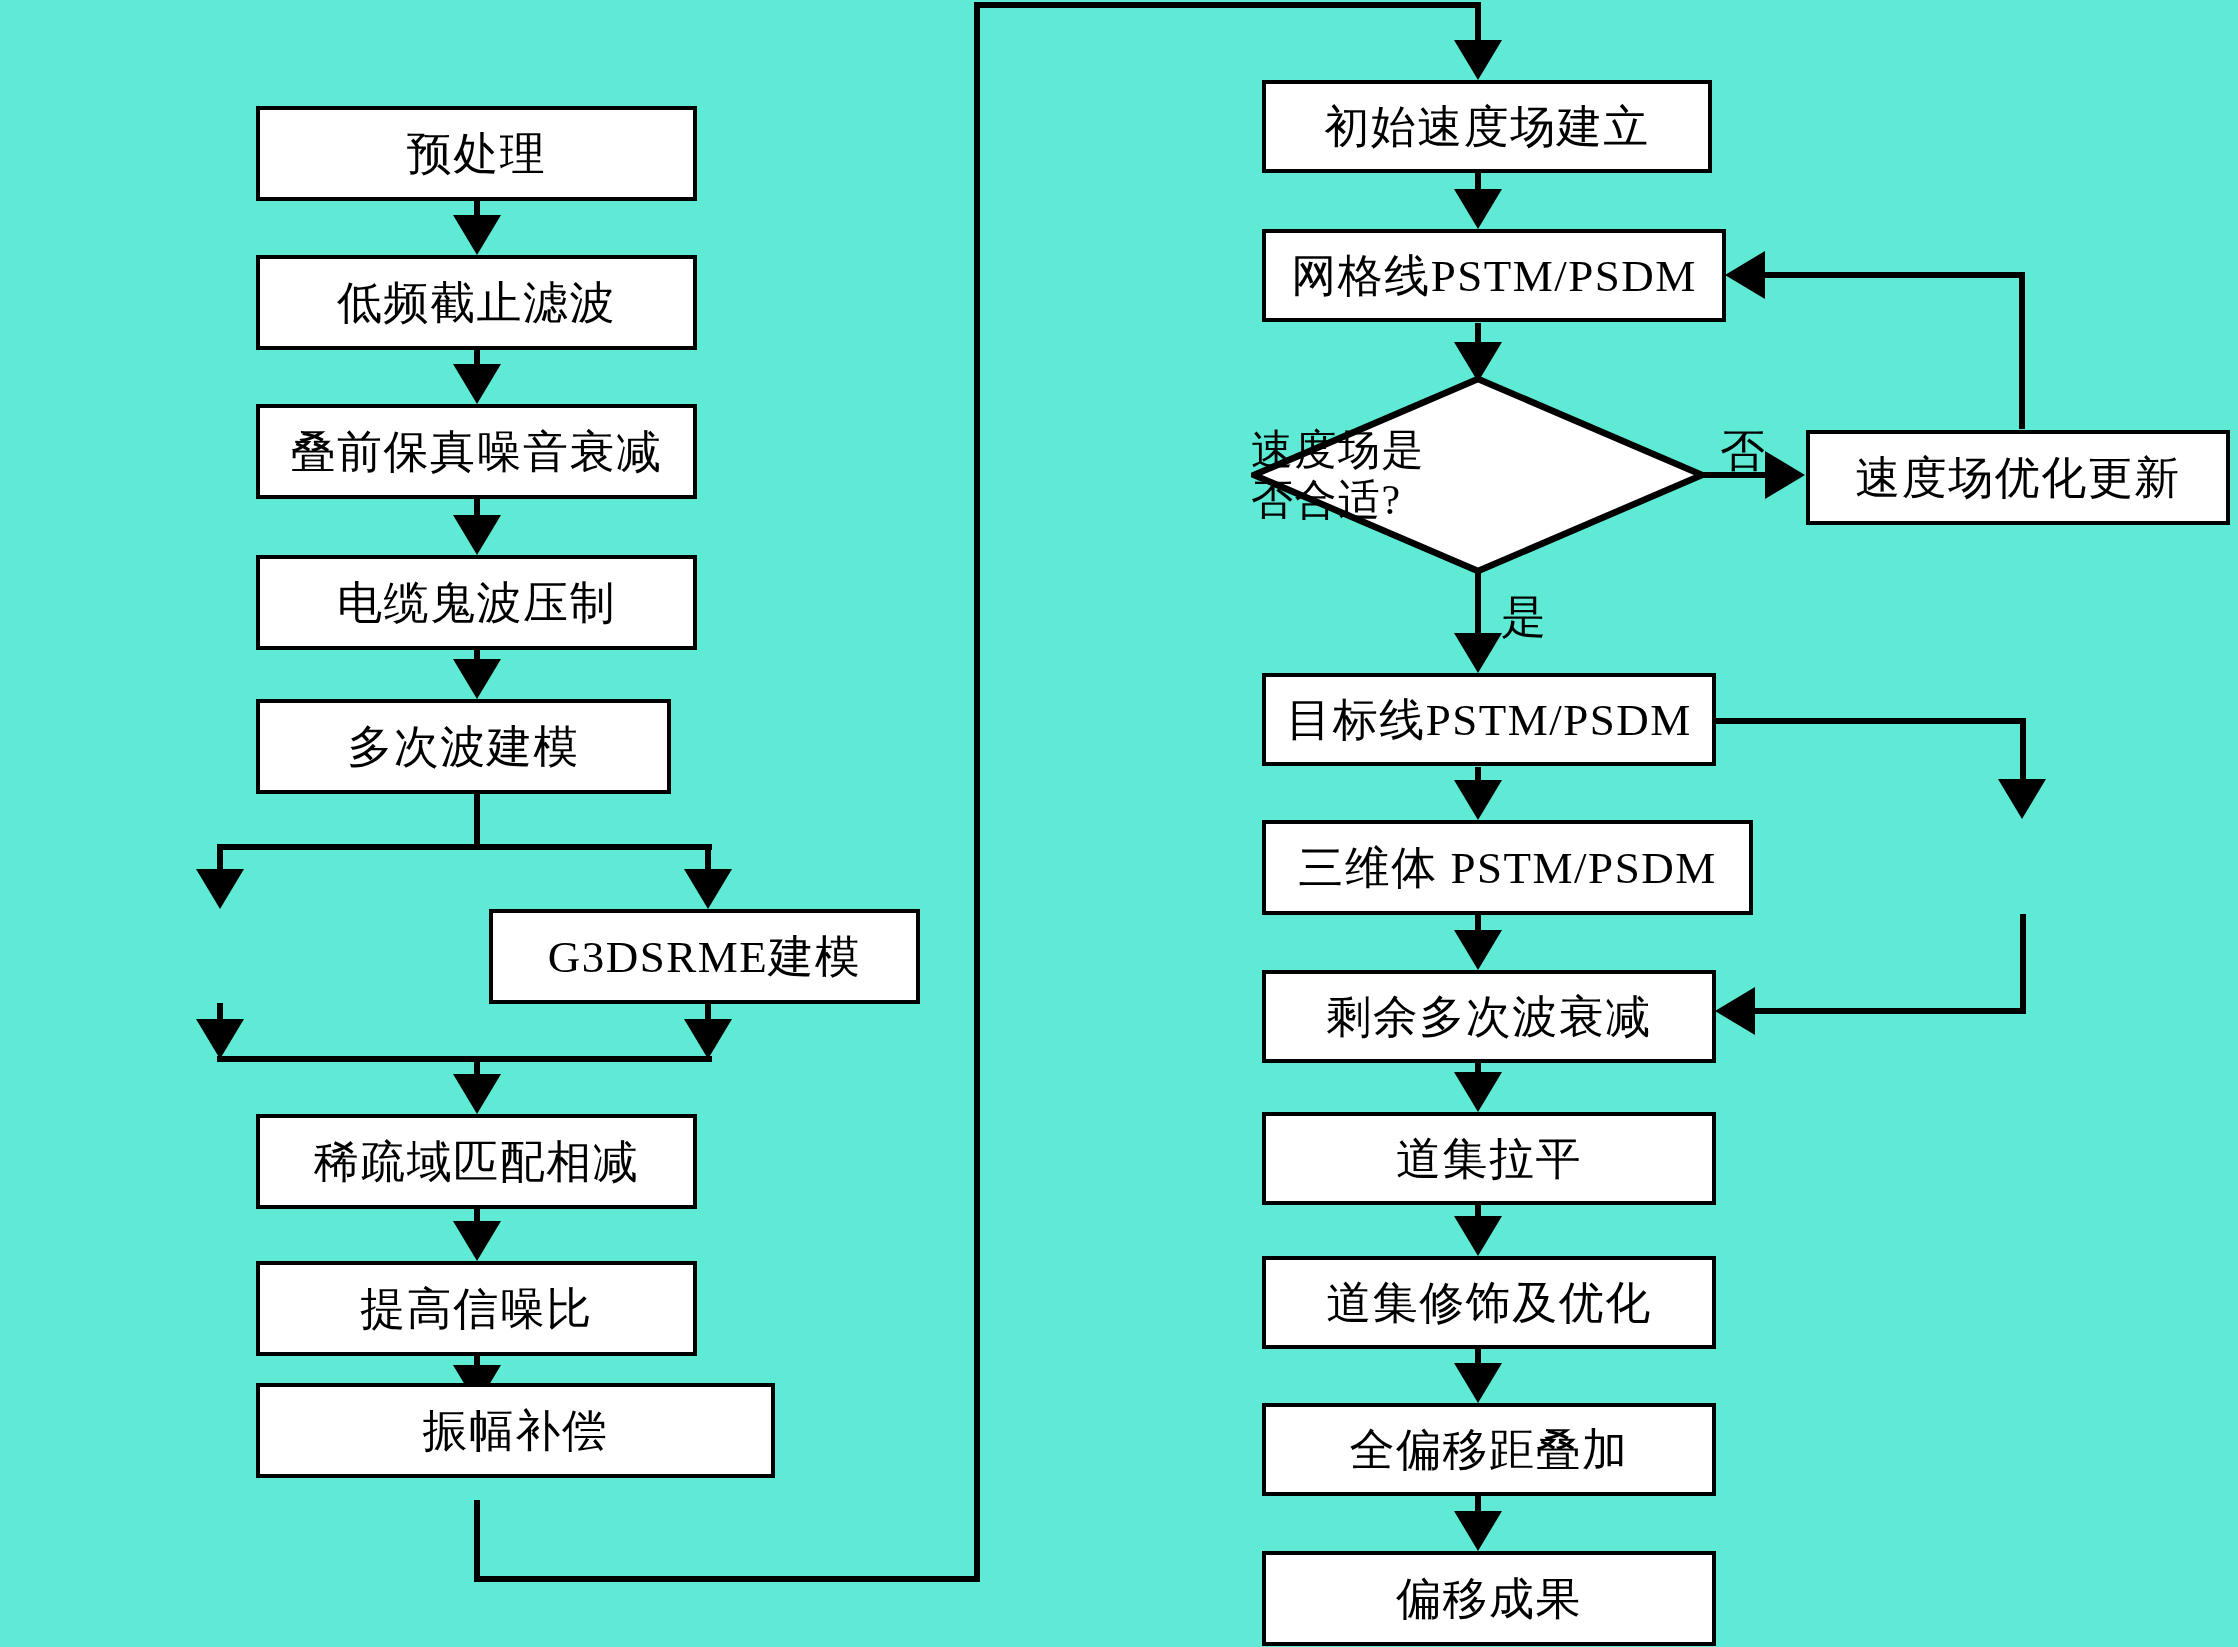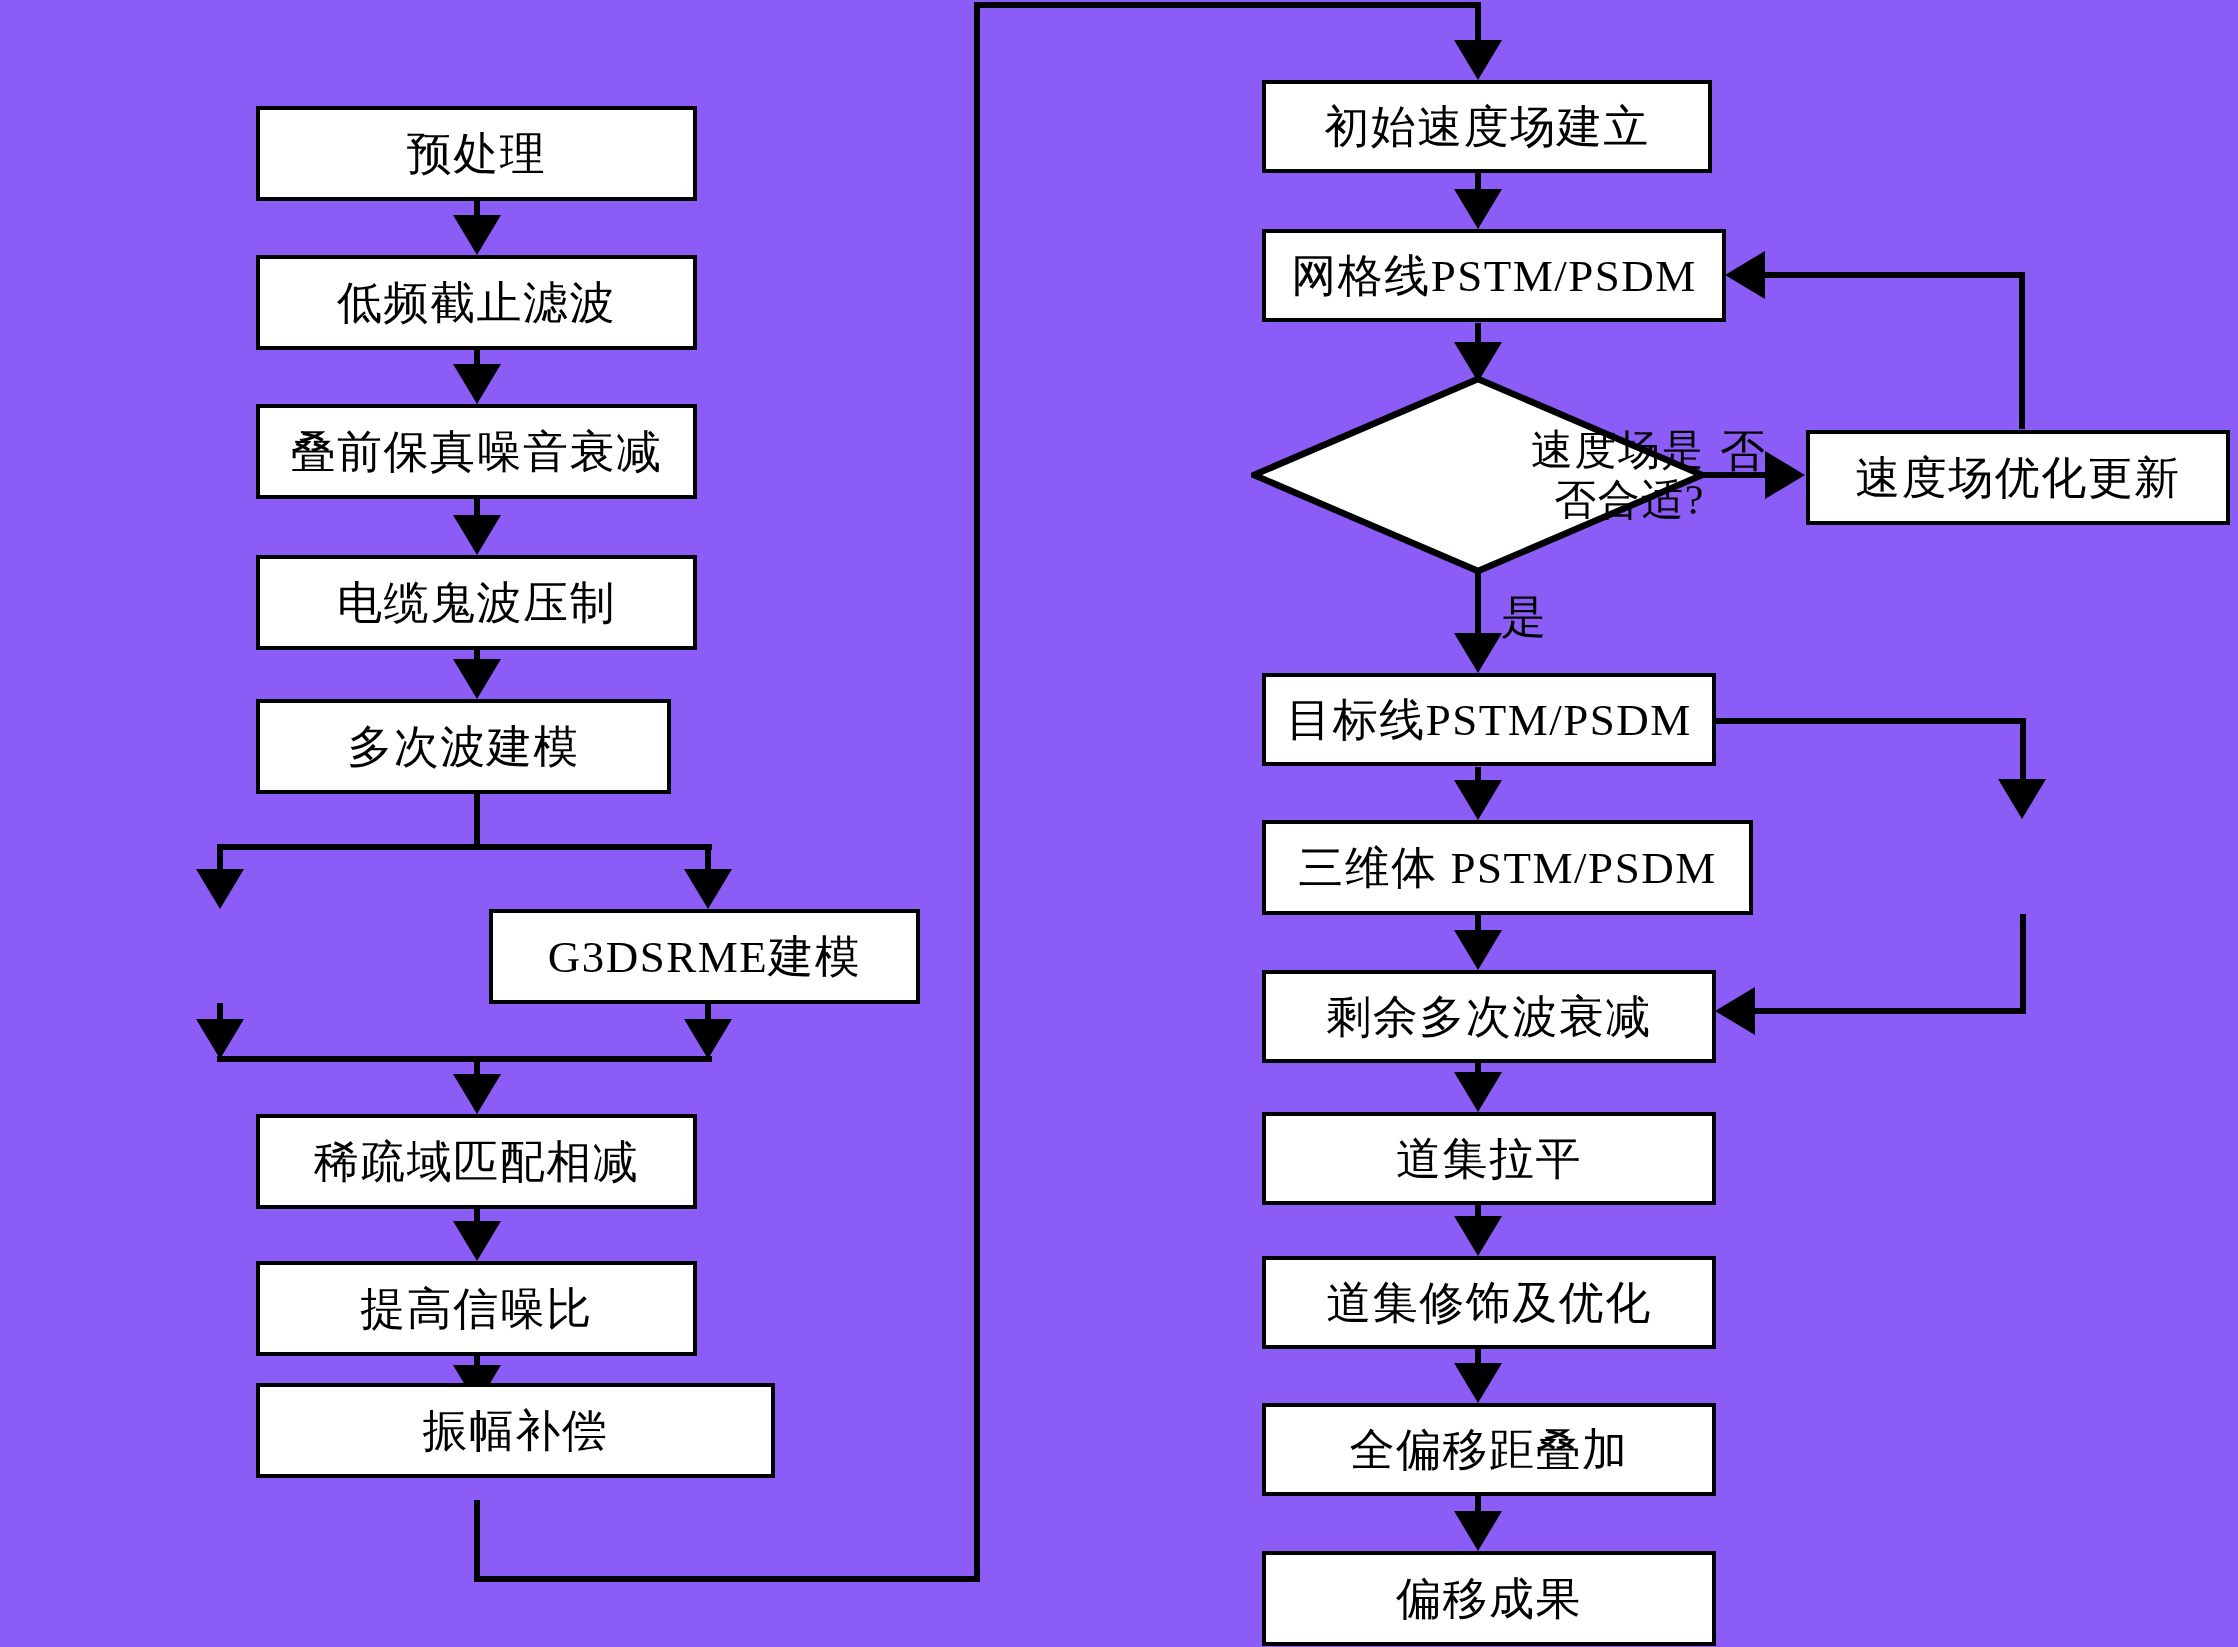--- a/index.html
+++ b/index.html
@@ -1,19 +1,19 @@
 <!DOCTYPE html>
 <html style="font-size:11.6px"><head>
 <meta charset="utf-8">
 <style>
   html,body{margin:0;padding:0;background:#ffffff;}
   .canvas{
     position:relative;
     width:2239px;height:1648px;
-    background:#8b5cf6;
+    background:#5eead4;
     font-family:"Liberation Serif","DejaVu Serif",serif;
     overflow:hidden;
   }
   .box{
     position:absolute;
     box-sizing:border-box;
     border:4.4px solid #000;
     background:#fff;
     display:flex;align-items:center;justify-content:center;
     z-index:2;
@@ -41,21 +41,21 @@
     position:absolute;
     width:0;height:0;
     z-index:1;
   }
   .head-d{border-left:24px solid transparent;border-right:24px solid transparent;border-top:40px solid #000;}
   .head-r{border-top:24px solid transparent;border-bottom:24px solid transparent;border-left:40px solid #000;}
   .head-l{border-top:24px solid transparent;border-bottom:24px solid transparent;border-right:40px solid #000;}
   .diamond-wrap{position:absolute;left:1251px;top:376px;width:454px;height:198px;z-index:2;}
   .diamond-label{
     position:absolute;left:1251px;top:376px;width:454px;height:198px;
-    display:flex;flex-direction:column;align-items:flex-end;justify-content:center;
+    display:flex;flex-direction:column;align-items:flex-start;justify-content:center;
     z-index:3;font-size:42px;line-height:1.2;color:#000;letter-spacing:1.5px;
   }
 </style>
 </head>
 <body>
 
 <div class="canvas">
 
   <div class="box" style="left:256px;top:106px;width:441px;height:95px">
       <span class="lbl">预处理</span>

